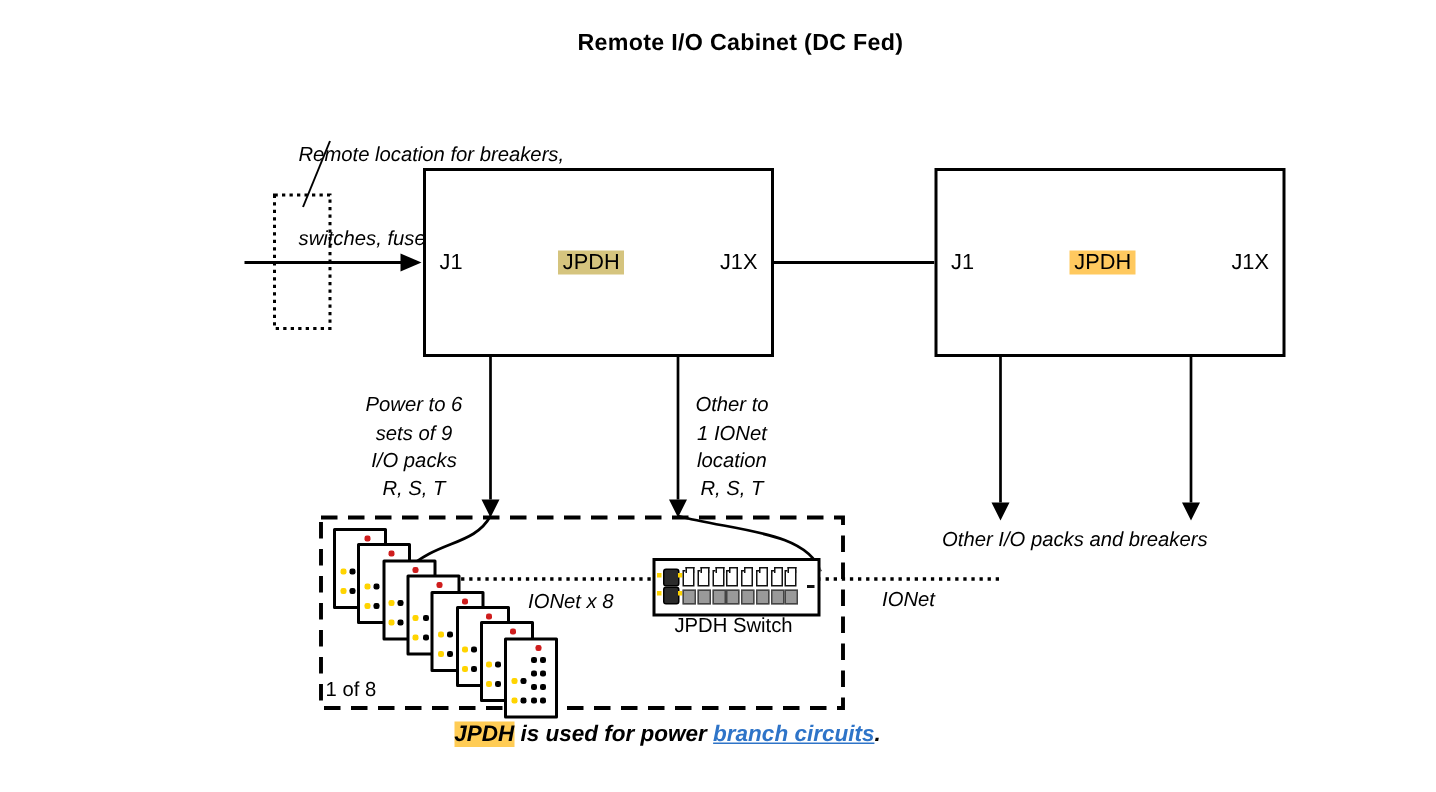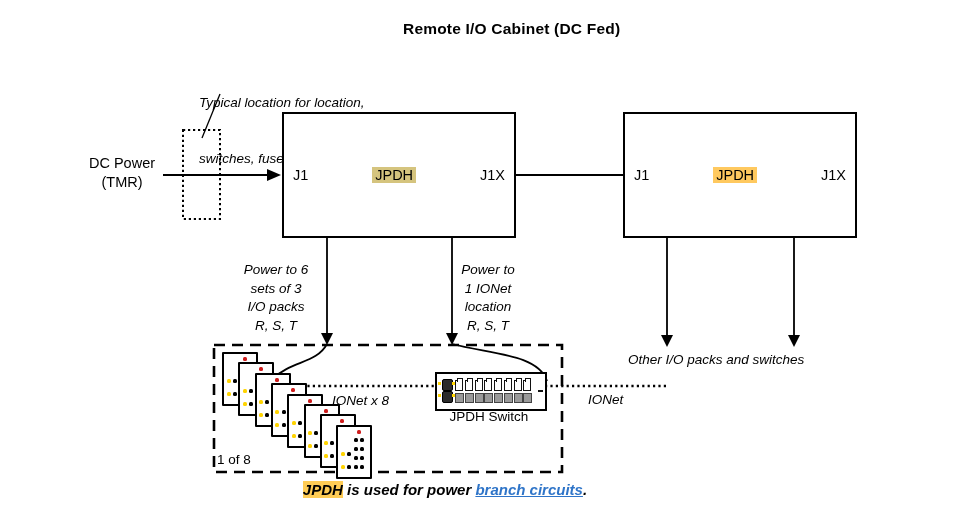--- a/index.html
+++ b/index.html
@@ -71,52 +71,48 @@
 
     <rect x="214" y="345" width="348" height="127" fill="none" stroke="#000" stroke-width="2.6" stroke-dasharray="11 7"></rect>
 
     <path d="M327,344 C316,364 292,360 271,380" stroke="#000" stroke-width="1.8" fill="none"></path>
     <path d="M452,344 C490,354 538,354 547,381" stroke="#000" stroke-width="1.8" fill="none"></path>
 
     <path d="M302,386 H434" stroke="#000" stroke-width="2.4" stroke-dasharray="2.2 3.2" fill="none"></path>
     <path d="M545,386 H668" stroke="#000" stroke-width="2.4" stroke-dasharray="2.2 3.2" fill="none"></path>
   </svg>
 
-  <div class="t title" style="left:385px;top:20px;margin-left:18px;">Remote I/O Cabinet (DC Fed)</div>
+  <div class="t title" style="left:385px;top:20px;">Remote I/O Cabinet (DC Fed)</div>
 
   <div class="t it" style="left:199px;top:57px;">
-    <div>Typical location for location,</div>
+    <div>Remote location for breakers,</div>
     <div>switches, fuses, or disconnects</div>
   </div>
 
-  <div class="t reg ctr" style="left:74px;top:154px;width:96px;font-size:14.5px;line-height:19px;">
-    <div>DC Power</div>
-    <div>(TMR)</div>
-  </div>
 
   <div class="jbox" style="left:282px;top:112px;">
     <span>J1</span>
     <span class="jpdh" id="jpdh1" style="background: rgb(213, 196, 126);">JPDH</span>
     <span>J1X</span>
   </div>
 
   <div class="jbox" style="left:623px;top:112px;">
     <span>J1</span>
     <span class="jpdh" id="jpdh2" style="background: rgb(255, 201, 95);">JPDH</span>
     <span>J1X</span>
   </div>
 
   <div class="t it ctr" style="left:234px;top:261px;width:84px;">
     <div>Power to 6</div>
-    <div>sets of 3</div>
+    <div>sets of 9</div>
     <div>I/O packs</div>
     <div>R, S, T</div>
   </div>
   <div class="t it ctr" style="left:446px;top:261px;width:84px;">
-    <div>Power to</div>
+    <div>Other to</div>
     <div>1 IONet</div>
     <div>location</div>
     <div>R, S, T</div>
   </div>
 
   <div id="pack-stack">
       <div class="pack" style="left: 0px; top: 0px; z-index: 1;">
         <span class="d r" style="left: 58%; top: 6%;"></span>
         <span class="d " style="left: 50%; top: 22%;"></span>
         <span class="d " style="left: 70%; top: 22%;"></span>
@@ -231,21 +227,21 @@
         <span class="d " style="left: 70%; top: 58%;"></span>
         <span class="d y" style="left: 8%; top: 50%;"></span>
         <span class="d " style="left: 27%; top: 50%;"></span>
         <span class="d y" style="left: 8%; top: 76%;"></span>
         <span class="d " style="left: 27%; top: 76%;"></span>
         <span class="d " style="left: 50%; top: 76%;"></span>
         <span class="d " style="left: 70%; top: 76%;"></span>
       </div>
     </div>
 
-  <div class="t it" style="left:332px;top:392px;">IONet x 8</div>
+  <div class="t it" style="left:352px;top:392px;">IONet x 8</div>
 
   <div id="eswb">
     <div id="pwrcol">
       <span class="pwrsq" style="top:5px;"></span>
       <span class="pwrsq" style="top:17px;"></span>
       <span class="ytick" style="left:1px;top:8px;"></span>
       <span class="ytick" style="left:1px;top:20px;"></span>
       <span class="ytick" style="left:15px;top:8px;"></span>
       <span class="ytick" style="left:15px;top:20px;"></span>
     </div>
@@ -282,18 +278,18 @@
           <span class="pj"></span>
           <span class="pg"></span>
         </div>
       </div>
     <span class="enddash"></span>
   </div>
   <div class="t reg ctr" style="left:433px;top:409px;width:112px;">JPDH Switch</div>
 
   <div class="t reg" style="left:217px;top:452px;">1 of 8</div>
 
-  <div class="t it" style="left:628px;top:351px;">Other I/O packs and switches</div>
+  <div class="t it" style="left:628px;top:351px;">Other I/O packs and breakers</div>
   <div class="t it" style="left:588px;top:391px;">IONet</div>
 
   <div id="caption"><span id="cap-hl" style="background: rgb(255, 204, 85);">JPDH</span><span> is used for power </span><a href="#" id="cap-link" style="color: rgb(46, 116, 200);">branch circuits</a><span>.</span></div>
 
 </div>
 
 </body></html>

